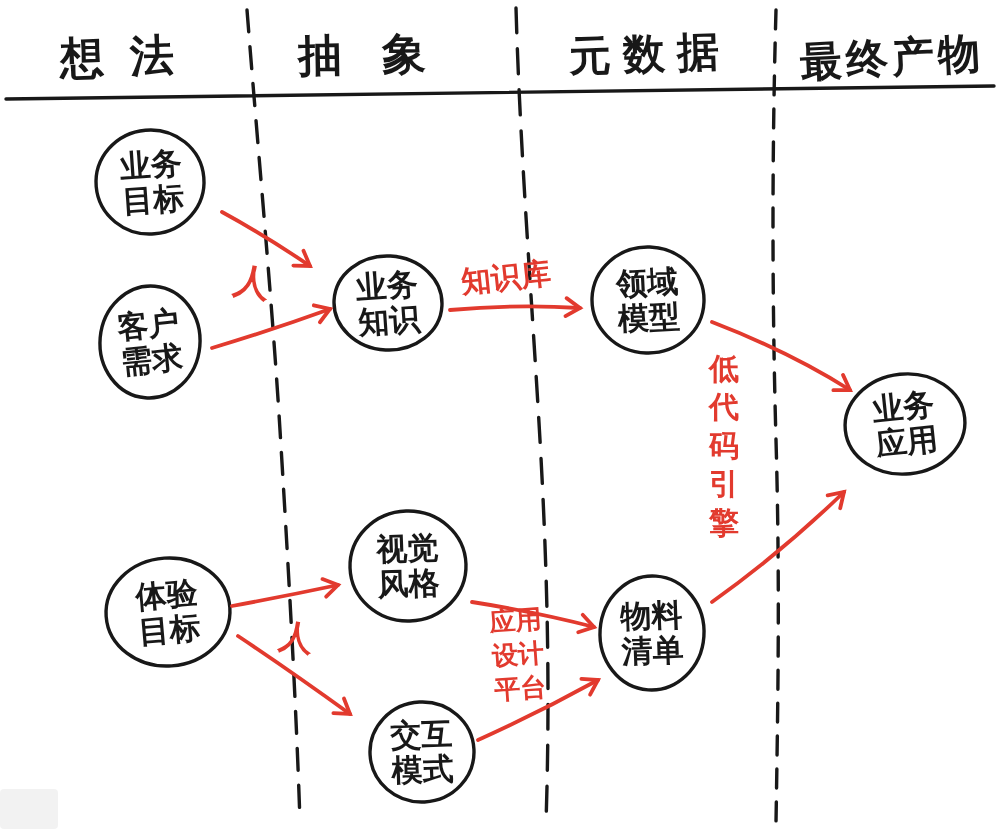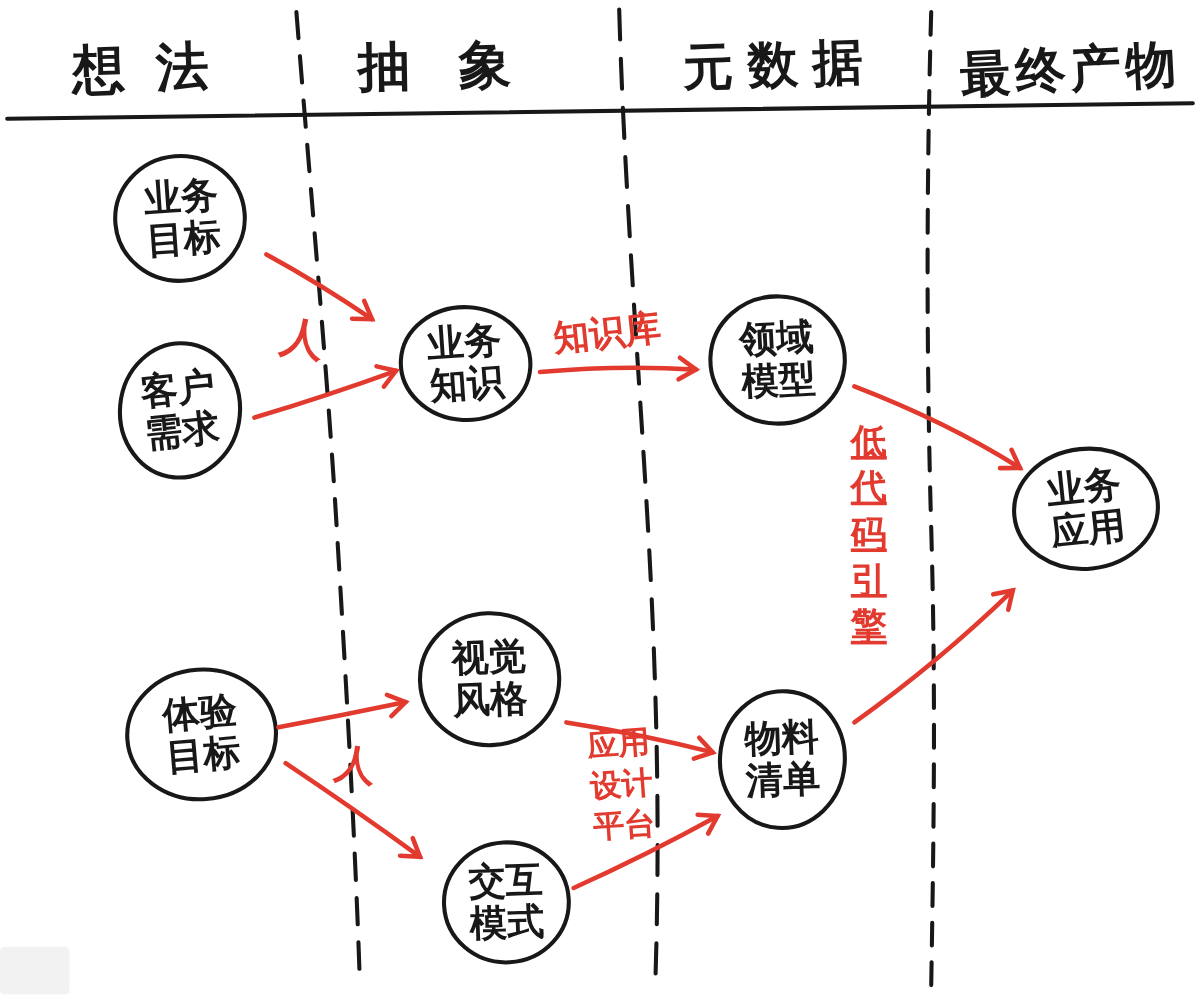--- a/index.html
+++ b/index.html
@@ -101,18 +101,18 @@
     <span class="ln">物料</span>
     <span class="ln">清单</span>
   </div>
   <div class="label node-label" style="left:905px;top:424px;transform:translate(-50%,-50%) rotate(-6deg);">
     <span class="ln">业务</span>
     <span class="ln">应用</span>
   </div>
 
   <div class="label red" style="left:252px;top:283px;font-size:36px;transform:translate(-50%,-50%) rotate(10deg);">人</div>
   <div class="label red" style="left:506px;top:278px;font-size:30px;transform:translate(-50%,-50%) rotate(-6deg);">知识库</div>
-  <div class="label red vtext" style="left:724px;top:446px;font-size:30px;line-height:1.28;width:34px;text-decoration:underline;">低代码引擎</div>
+  <div class="label red vtext" style="left:724px;top:446px;font-size:30px;line-height:1.28;width:34px;">低代码引擎</div>
   <div class="label red" style="left:296px;top:638px;font-size:34px;transform:translate(-50%,-50%) rotate(8deg);">人</div>
   <div class="label red vtext" style="left:518px;top:655px;font-size:26px;line-height:1.3;width:54px;transform:translate(-50%,-50%) rotate(-4deg);">应用设计平台</div>
 
   <div class="watermark"></div>
 </div>
 
 </body></html>

